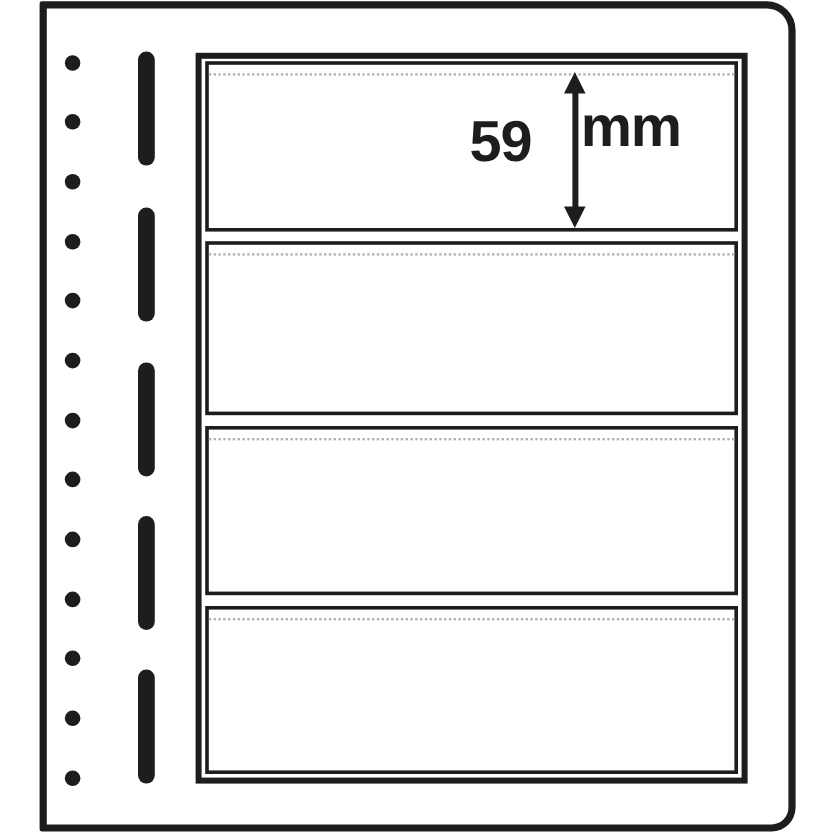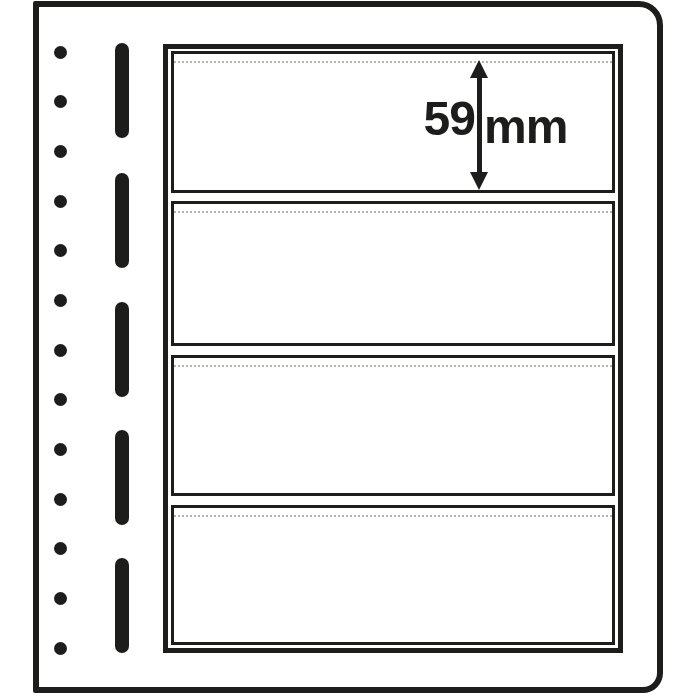--- a/index.html
+++ b/index.html
@@ -30,22 +30,22 @@
 
   
   .pocket{position:absolute;left:132px;width:444px;border:3px solid var(--ink);
     background:var(--paper)}
   .foil-edge{position:absolute;left:0;right:0;top:7px;
     border-top:2px dotted var(--foil)}
 
   
   .dim-text{position:absolute;color:var(--ink);font-weight:700;font-size:48px;
     line-height:48px;letter-spacing:-1px;white-space:nowrap}
-  .dim-value{left:320px;top:88px;width:116px;text-align:right}
-  .dim-unit{left:445px;top:96px}
+  .dim-value{left:320px;top:88px;width:116px;text-align:center}
+  .dim-unit{left:445px;top:76px}
   .arrow-shaft{position:absolute;left:437.5px;top:64px;width:5px;height:110px;
     background:var(--ink)}
   .arrow-head-up{position:absolute;left:431px;top:53px;width:0;height:0;
     border-left:9px solid transparent;border-right:9px solid transparent;
     border-bottom:18px solid var(--ink)}
   .arrow-head-down{position:absolute;left:431px;top:165px;width:0;height:0;
     border-left:9px solid transparent;border-right:9px solid transparent;
     border-top:18px solid var(--ink)}
 </style>
 </head>

